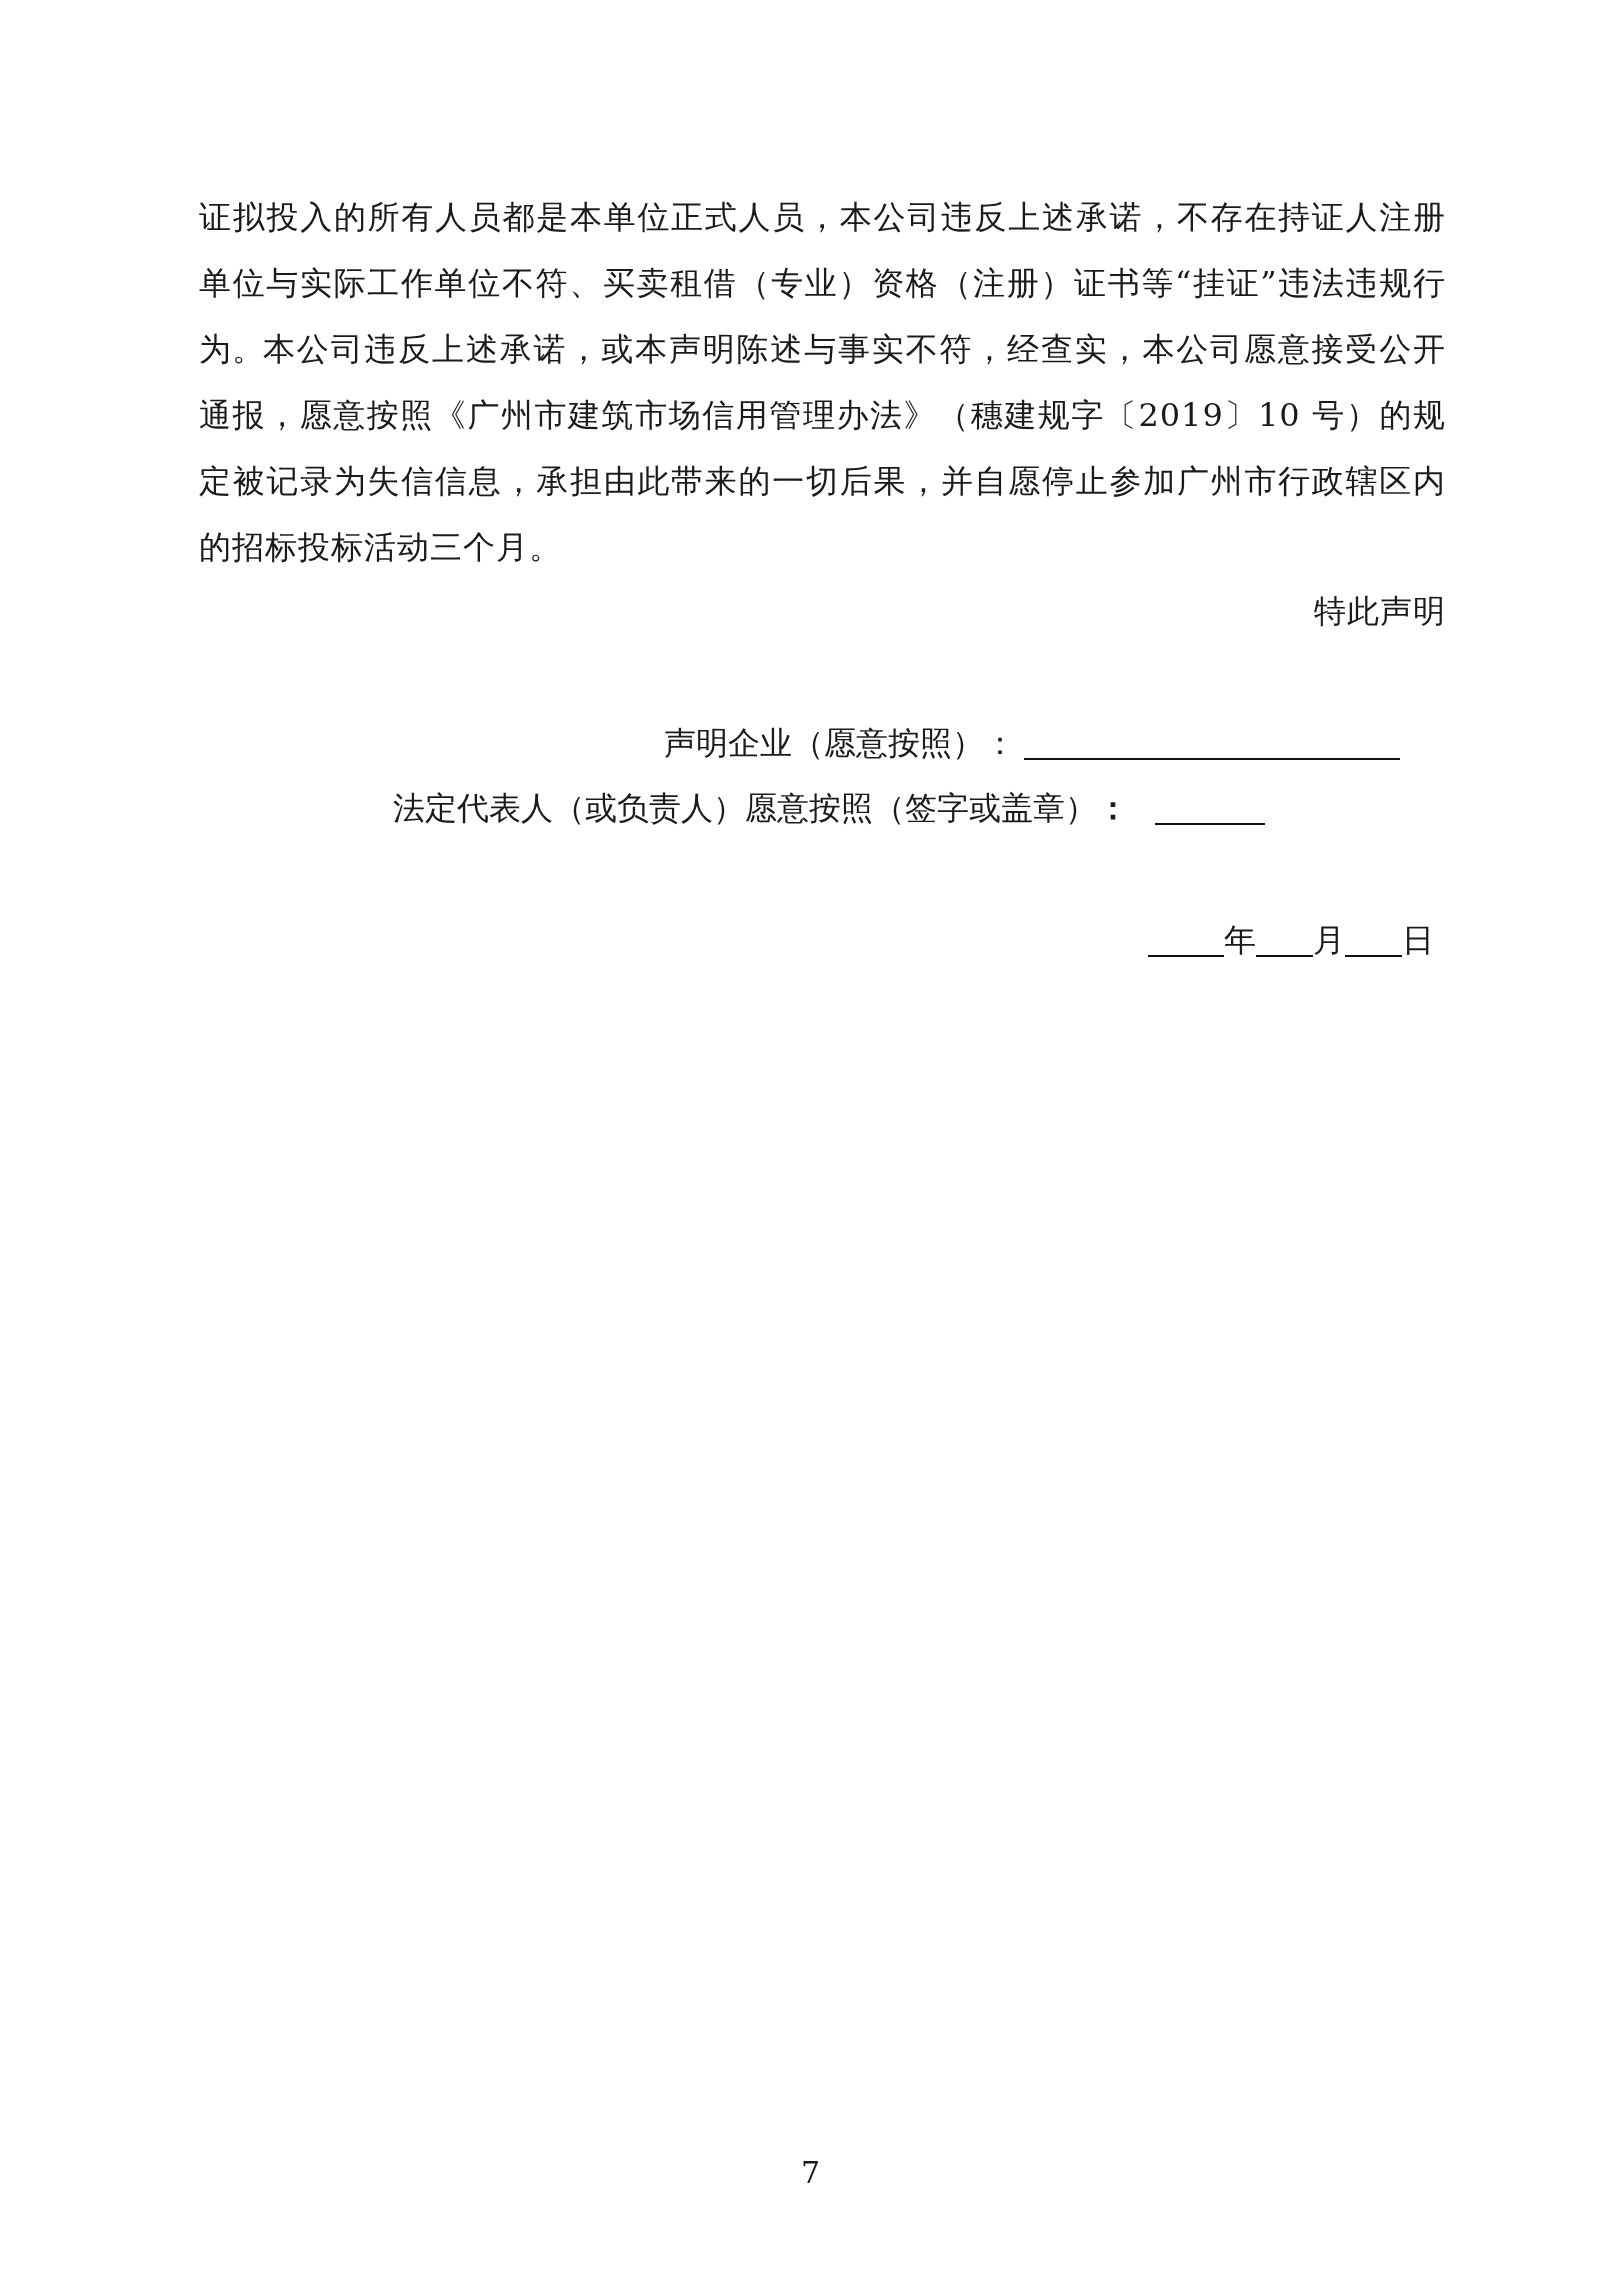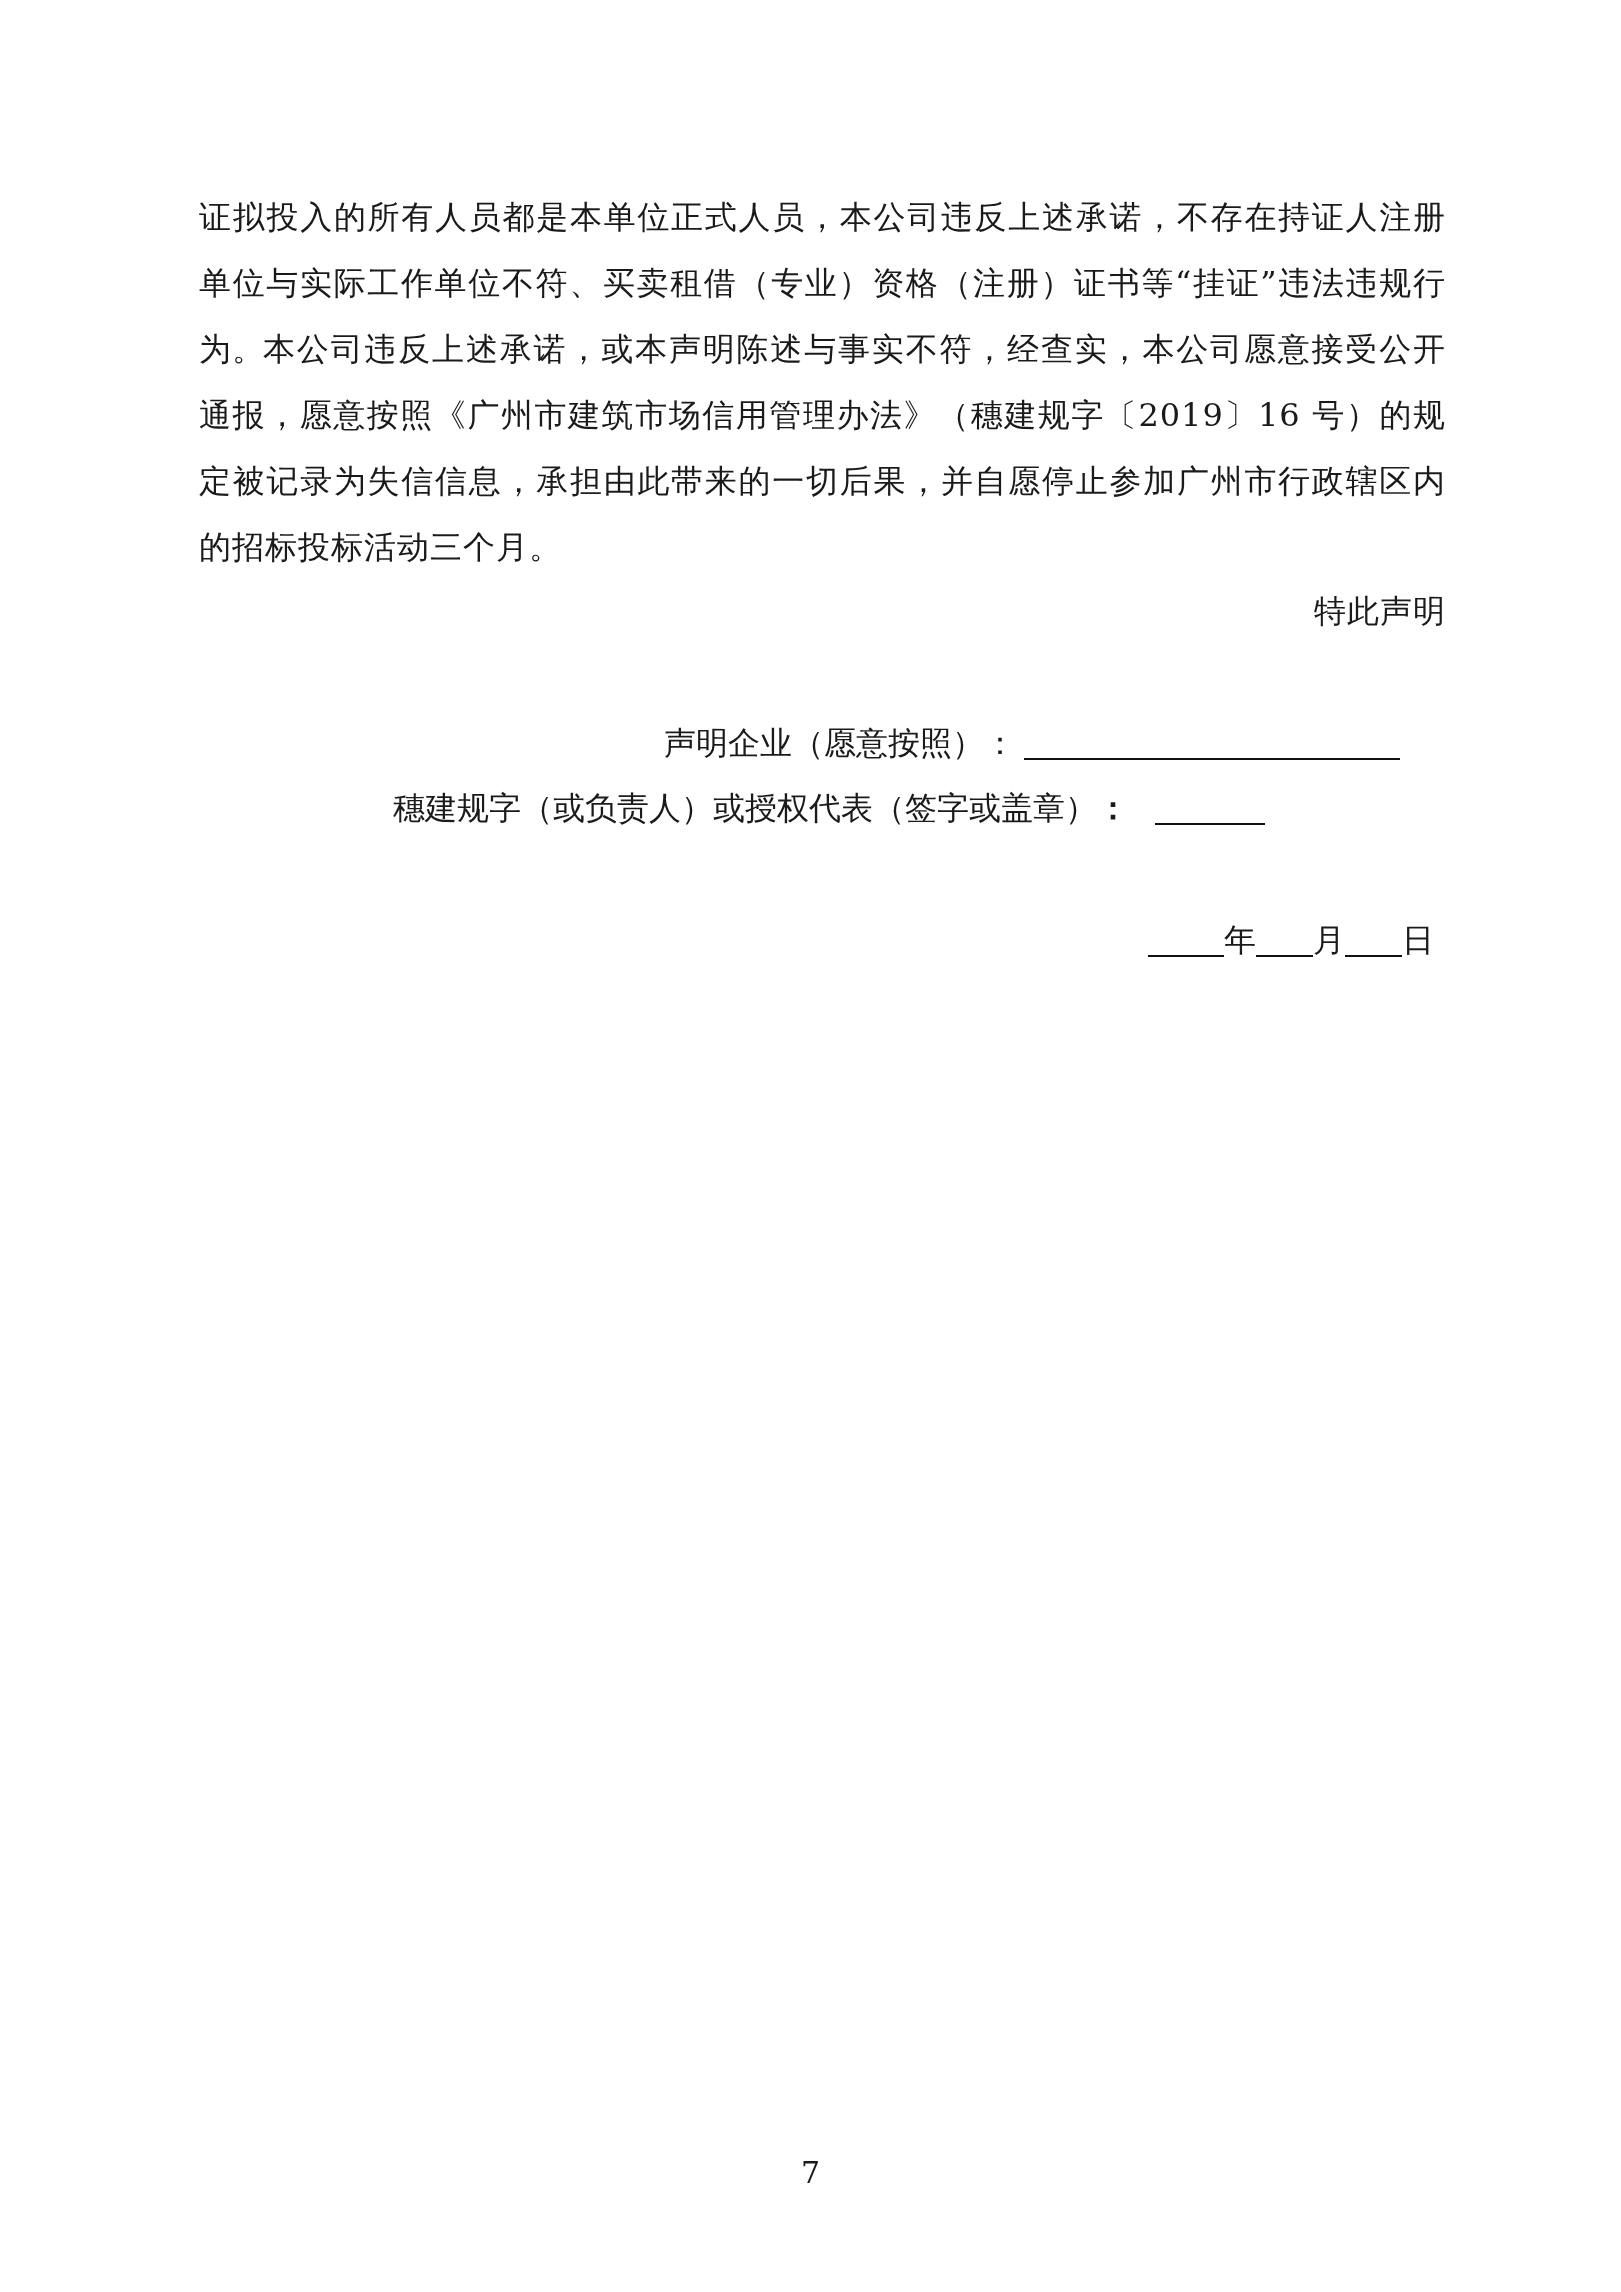--- a/index.html
+++ b/index.html
@@ -68,30 +68,30 @@
     line-height: 59px;
   }
 </style>
 </head>
 <body>
 
 <div class="page">
 
   <p class="para para-continuation">证拟投入的所有人员都是本单位正式人员，本公司违反上述承诺，不存在持证人注册单位与实际工作单位不符、买卖租借（专业）资格（注册）证书等“挂证”违法违规行为。</p>
 
-  <p class="para para-commitment">本公司违反上述承诺，或本声明陈述与事实不符，经查实，本公司愿意接受公开通报，愿意按照《广州市建筑市场信用管理办法》（穗建规字〔2019〕16 号）的规定被记录为失信信息，承担由此带来的一切后果，并自愿停止参加广州市行政辖区内的招标投标活动三个月。</p>
+  <p class="para para-commitment">本公司违反上述承诺，或本声明陈述与事实不符，经查实，本公司愿意接受公开通报，愿意按照《广州市建筑市场信用管理办法》（穗建规字〔2019〕10 号）的规定被记录为失信信息，承担由此带来的一切后果，并自愿停止参加广州市行政辖区内的招标投标活动三个月。</p>
 
   <p class="para para-closing">特此声明</p>
 
   <div class="sig-row sig-company">
     <span>声明企业（愿意按照）</span><span>：</span><span class="blank blank-company"></span>
   </div>
 
   <div class="sig-row sig-rep">
-    <span>穗建规字（或负责人）或授权代表（签字或盖章）</span><span class="bold-colon">：</span><span class="blank blank-rep"></span>
+    <span>法定代表人（或负责人）愿意按照（签字或盖章）</span><span class="bold-colon">：</span><span class="blank blank-rep"></span>
   </div>
 
   <div class="date-row">
     <span class="blank blank-year"></span><span>年</span><span class="blank blank-month"></span><span>月</span><span class="blank blank-day"></span><span>日</span>
   </div>
 
   <div class="page-number">7</div>
 
 </div>
 

